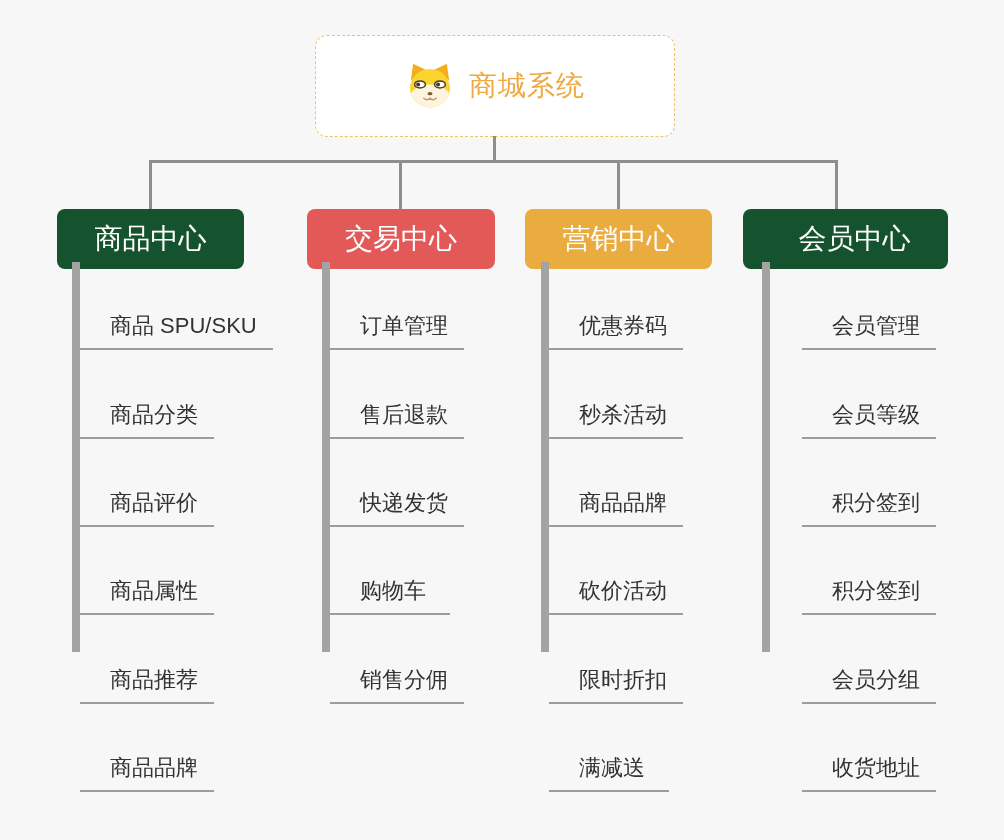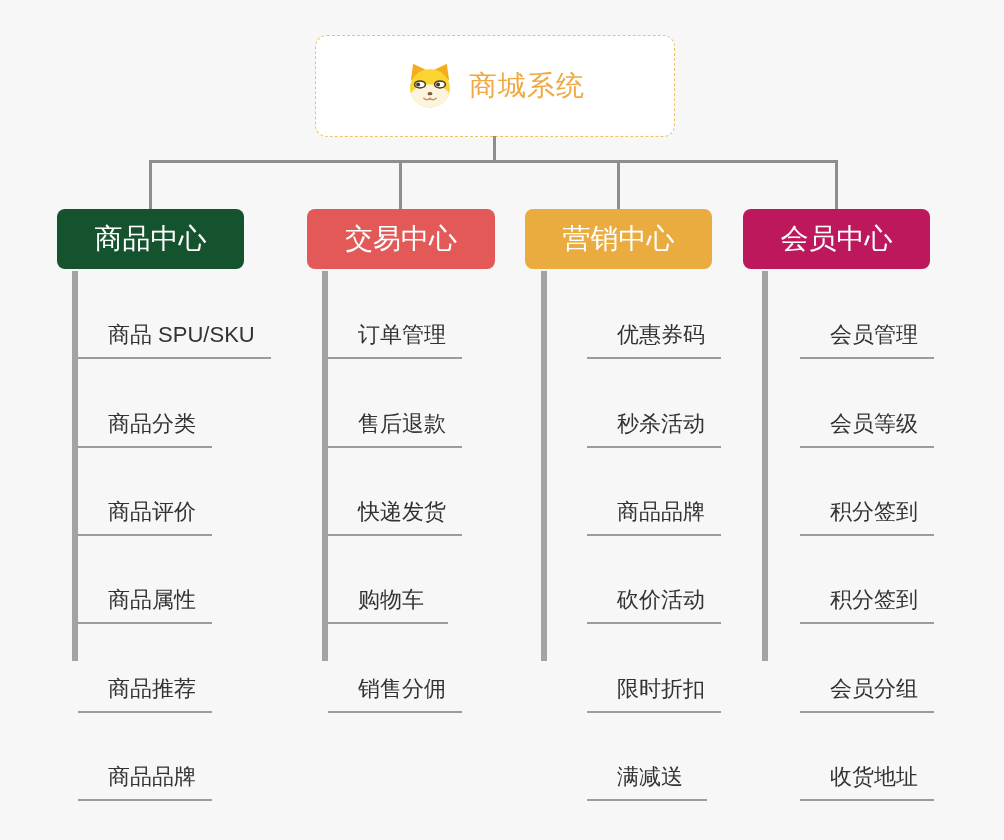--- a/index.html
+++ b/index.html
@@ -36,24 +36,24 @@
     display:flex;align-items:center;justify-content:center;
     white-space:nowrap;cursor:default;
   }
   #branch-0{left:57px;}
   #branch-1{left:307px;width:188px;}
   #branch-2{left:525px;}
   #branch-3{left:743px;}
 
   
   .children{
-    position:absolute;top:271px;height:390px;
-    border-left:6px solid #a3a3a3;
+    position:absolute;top:262px;height:390px;
+    border-left:8px solid #a3a3a3;
   }
-  #col-0{left:72px;} #col-1{left:322px;} #col-2{left:541px;padding-left:40px;} #col-3{left:762px;padding-left:32px;}
+  #col-0{left:72px;} #col-1{left:322px;} #col-2{left:541px;} #col-3{left:762px;padding-left:32px;}
   .child{
     height:88.33px;box-sizing:border-box;
     border-bottom:2px solid #9c9c9c;
     padding:0 16px 7px 30px;
     display:flex;align-items:flex-end;
     width:max-content;min-width:120px;
     font-size:22px;color:#333333;white-space:nowrap;cursor:default;
   }
 </style>
 </head>
@@ -89,21 +89,21 @@
   <div class="line stem"></div>
   <div class="line hbar"></div>
   <div class="line drop drop-0"></div>
   <div class="line drop drop-1"></div>
   <div class="line drop drop-2"></div>
   <div class="line drop drop-3"></div>
 
   <div class="branch-node" id="branch-0" style="background: #14532d;">商品中心</div>
   <div class="branch-node" id="branch-1" style="background: rgb(226, 89, 88);">交易中心</div>
   <div class="branch-node" id="branch-2" style="background: rgb(234, 172, 62);">营销中心</div>
-  <div class="branch-node" id="branch-3" style="background: #be185d;">会员中心</div>
+  <div class="branch-node" id="branch-3" style="background: #14532d; padding-left: 18px;">会员中心</div>
 
   <div class="children" id="col-0">
       <div class="child">商品 SPU/SKU</div>
       <div class="child">商品分类</div>
       <div class="child">商品评价</div>
       <div class="child">商品属性</div>
       <div class="child">商品推荐</div>
       <div class="child">商品品牌</div>
     </div>
   <div class="children" id="col-1">

